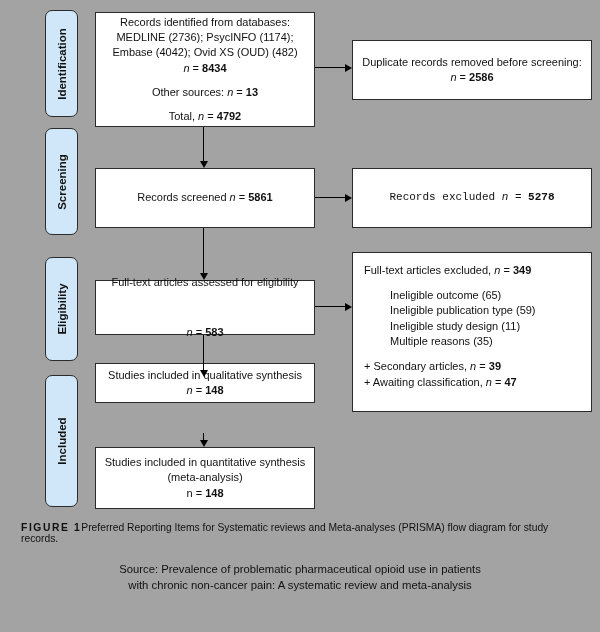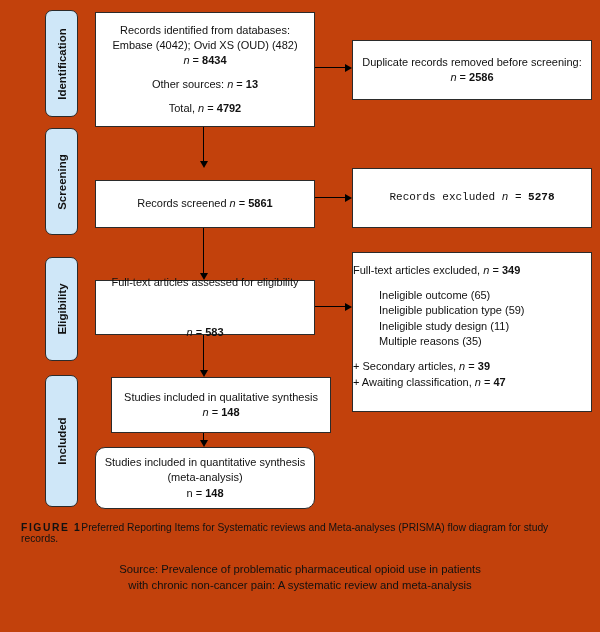--- a/index.html
+++ b/index.html
@@ -5,21 +5,21 @@
   * { margin: 0; padding: 0; box-sizing: border-box; }
   html, body { background: #ffffff; }
   body {
     font-family: "Liberation Sans", sans-serif;
     color: #111111;
   }
   .canvas {
     position: relative;
     width: 600px;
     height: 632px;
-    background: #c2410c;
+    background: #a3a3a3;
     overflow: hidden;
   }
   
   .stage {
     position: absolute;
     left: 45px;
     width: 33px;
     background: #cfe7f8;
     border: 1.2px solid #2b2b2b;
     border-radius: 7px;
@@ -50,21 +50,21 @@
   }
   .fbox.main { left: 95px; width: 220px; }
   .fbox.right { left: 352px; width: 240px; }
   .fbox .gap { height: 9px; }
   .it { font-style: italic; }
   .b  { font-weight: bold; }
   
   .fbox.leftalign {
     align-items: flex-start;
     text-align: left;
-    padding: 10px 10px 8px 0;
+    padding: 10px 10px 8px 11px;
     justify-content: flex-start;
   }
   .fbox.leftalign .indent { padding-left: 26px; }
   .fbox.leftalign .line { line-height: 1.42; }
   
   .vline {
     position: absolute;
     width: 0;
     border-left: 1.5px solid #000000;
   }
@@ -125,43 +125,44 @@
   </div>
   <div class="stage" style="top:257px;height:104px;">
     <span>Eligibility</span>
   </div>
   <div class="stage" style="top:375px;height:132px;">
     <span>Included</span>
   </div>
 
   <div class="fbox main" style="top:12px;height:115px;">
     <div><span>Records identified from databases:</span></div>
+    <div><span>MEDLINE (2736); PsycINFO (1174);</span></div>
     <div><span>Embase (4042); Ovid XS (OUD) (482)</span></div>
     <div><span class="it">n</span><span> = </span><span class="b">8434</span></div>
     <div class="gap"></div>
     <div><span>Other sources: </span><span class="it">n</span><span> = </span><span class="b">13</span></div>
     <div class="gap"></div>
     <div><span>Total, </span><span class="it">n</span><span> = </span><span class="b">4792</span></div>
   </div>
 
-  <div class="fbox main" style="top:168px;height:48px;margin-top:12px;">
+  <div class="fbox main" style="top:168px;height:60px;">
     <div><span>Records screened </span><span class="it">n</span><span> = </span><span class="b">5861</span></div>
   </div>
 
   <div class="fbox main" style="top:280px;height:55px;gap:34px;">
     <div><span>Full-text articles assessed for eligibility</span></div>
     <div><span class="it">n</span><span> = </span><span class="b">583</span></div>
   </div>
 
-  <div class="fbox main" style="top:377px;height:56px;margin-left:16px;">
+  <div class="fbox main" style="top:363px;height:40px;">
     <div><span>Studies included in qualitative synthesis</span></div>
     <div><span class="it">n</span><span> = </span><span class="b">148</span></div>
   </div>
 
-  <div class="fbox main" style="top:447px;height:62px;border-radius:10px;">
+  <div class="fbox main" style="top:447px;height:62px;">
     <div><span>Studies included in quantitative synthesis</span></div>
     <div><span>(meta-analysis)</span></div>
     <div><span>n = </span><span class="b">148</span></div>
   </div>
 
   <div class="fbox right" style="top:40px;height:60px;align-items:center;">
     <div><span>Duplicate records removed before screening:</span></div>
     <div><span class="it">n</span><span> = </span><span class="b">2586</span></div>
   </div>
 

